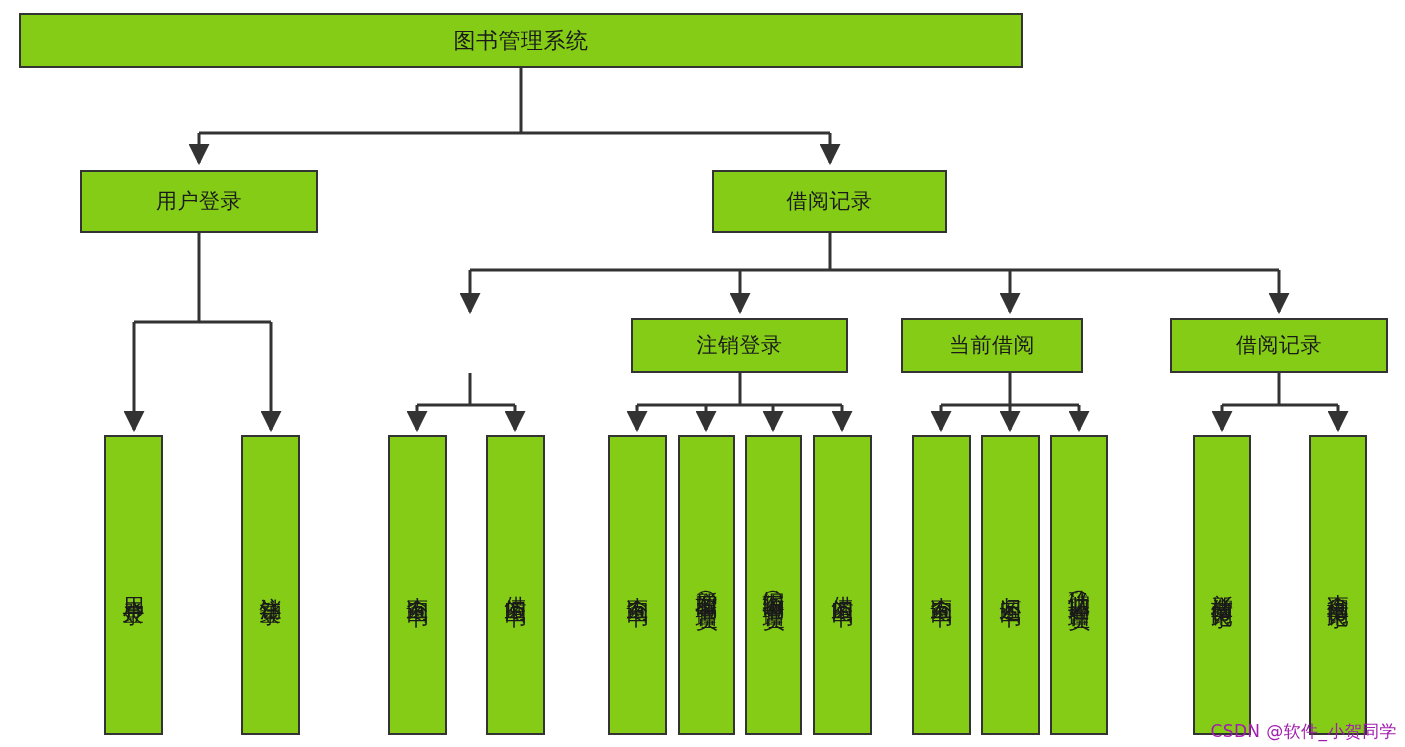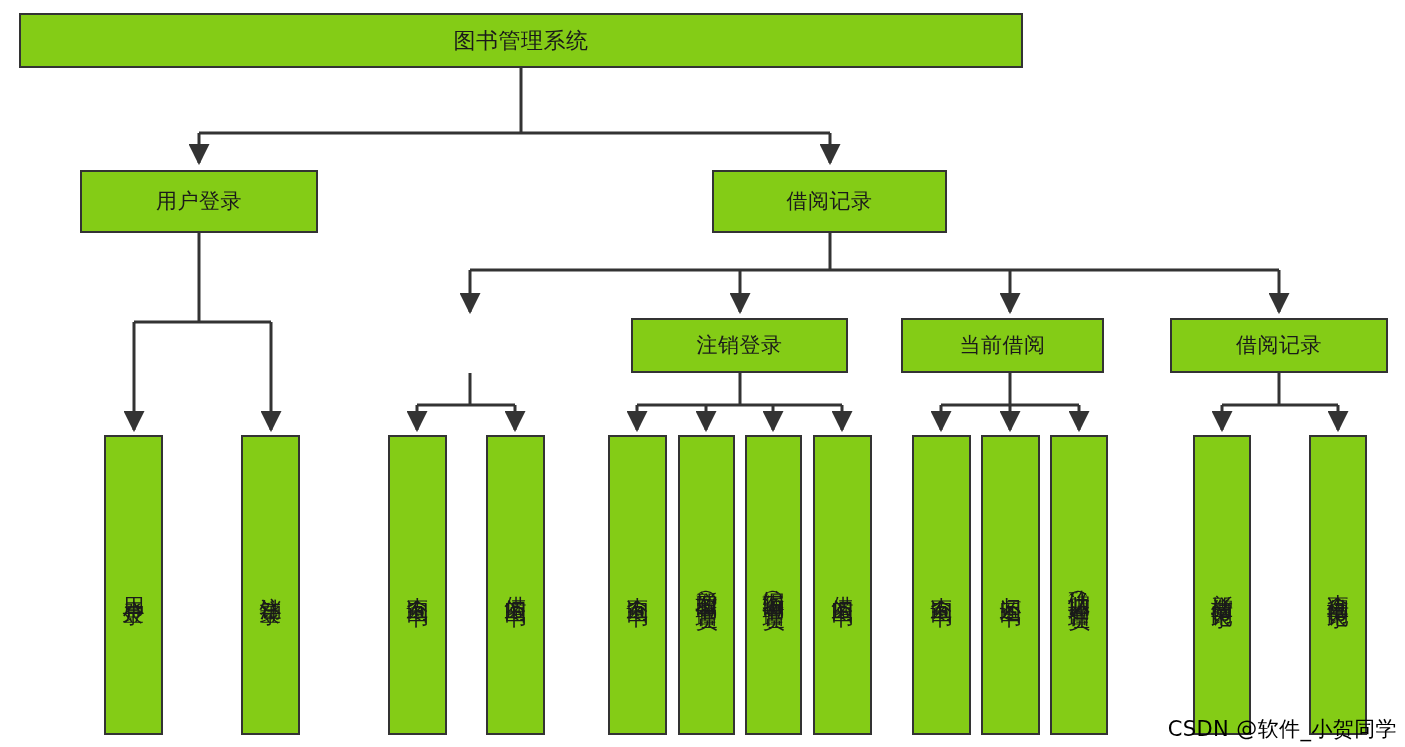--- a/index.html
+++ b/index.html
@@ -61,22 +61,22 @@
     font-size: 22px;
     line-height: 1.0;
     letter-spacing: 3px;
     white-space: nowrap;
     max-height: 268px;
   }
   #watermark {
     position: absolute;
     right: 8px;
     bottom: 4px;
-    font-size: 21px;
-    color: #000000;
+    font-size: 17px;
+    color: #a21caf;
     letter-spacing: 0.4px;
     white-space: nowrap;
     user-select: none;
   }
 </style>
 </head>
 <body>
 
 <div id="diagram-root">
 
@@ -138,21 +138,21 @@
   <div class="node horiz" style="left:80px; top:170px; width:238px; height:63px;">
     <span class="node-label">用户登录</span>
   </div>
   <div class="node horiz" style="left:712px; top:170px; width:235px; height:63px;">
     <span class="node-label">借阅记录</span>
   </div>
 
   <div class="node horiz" style="left:631px; top:318px; width:217px; height:55px;">
     <span class="node-label">注销登录</span>
   </div>
-  <div class="node horiz" style="left:901px; top:318px; width:203px; height:55px;">
+  <div class="node horiz" style="left:901px; top:318px; width:182px; height:55px;">
     <span class="node-label">当前借阅</span>
   </div>
   <div class="node horiz" style="left:1170px; top:318px; width:218px; height:55px;">
     <span class="node-label">借阅记录</span>
   </div>
 
   <div class="node vert" style="left:104px; top:435px; width:59px; height:300px;">
     <span class="node-label">用户登录</span>
   </div>
   <div class="node vert" style="left:241px; top:435px; width:59px; height:300px;">

